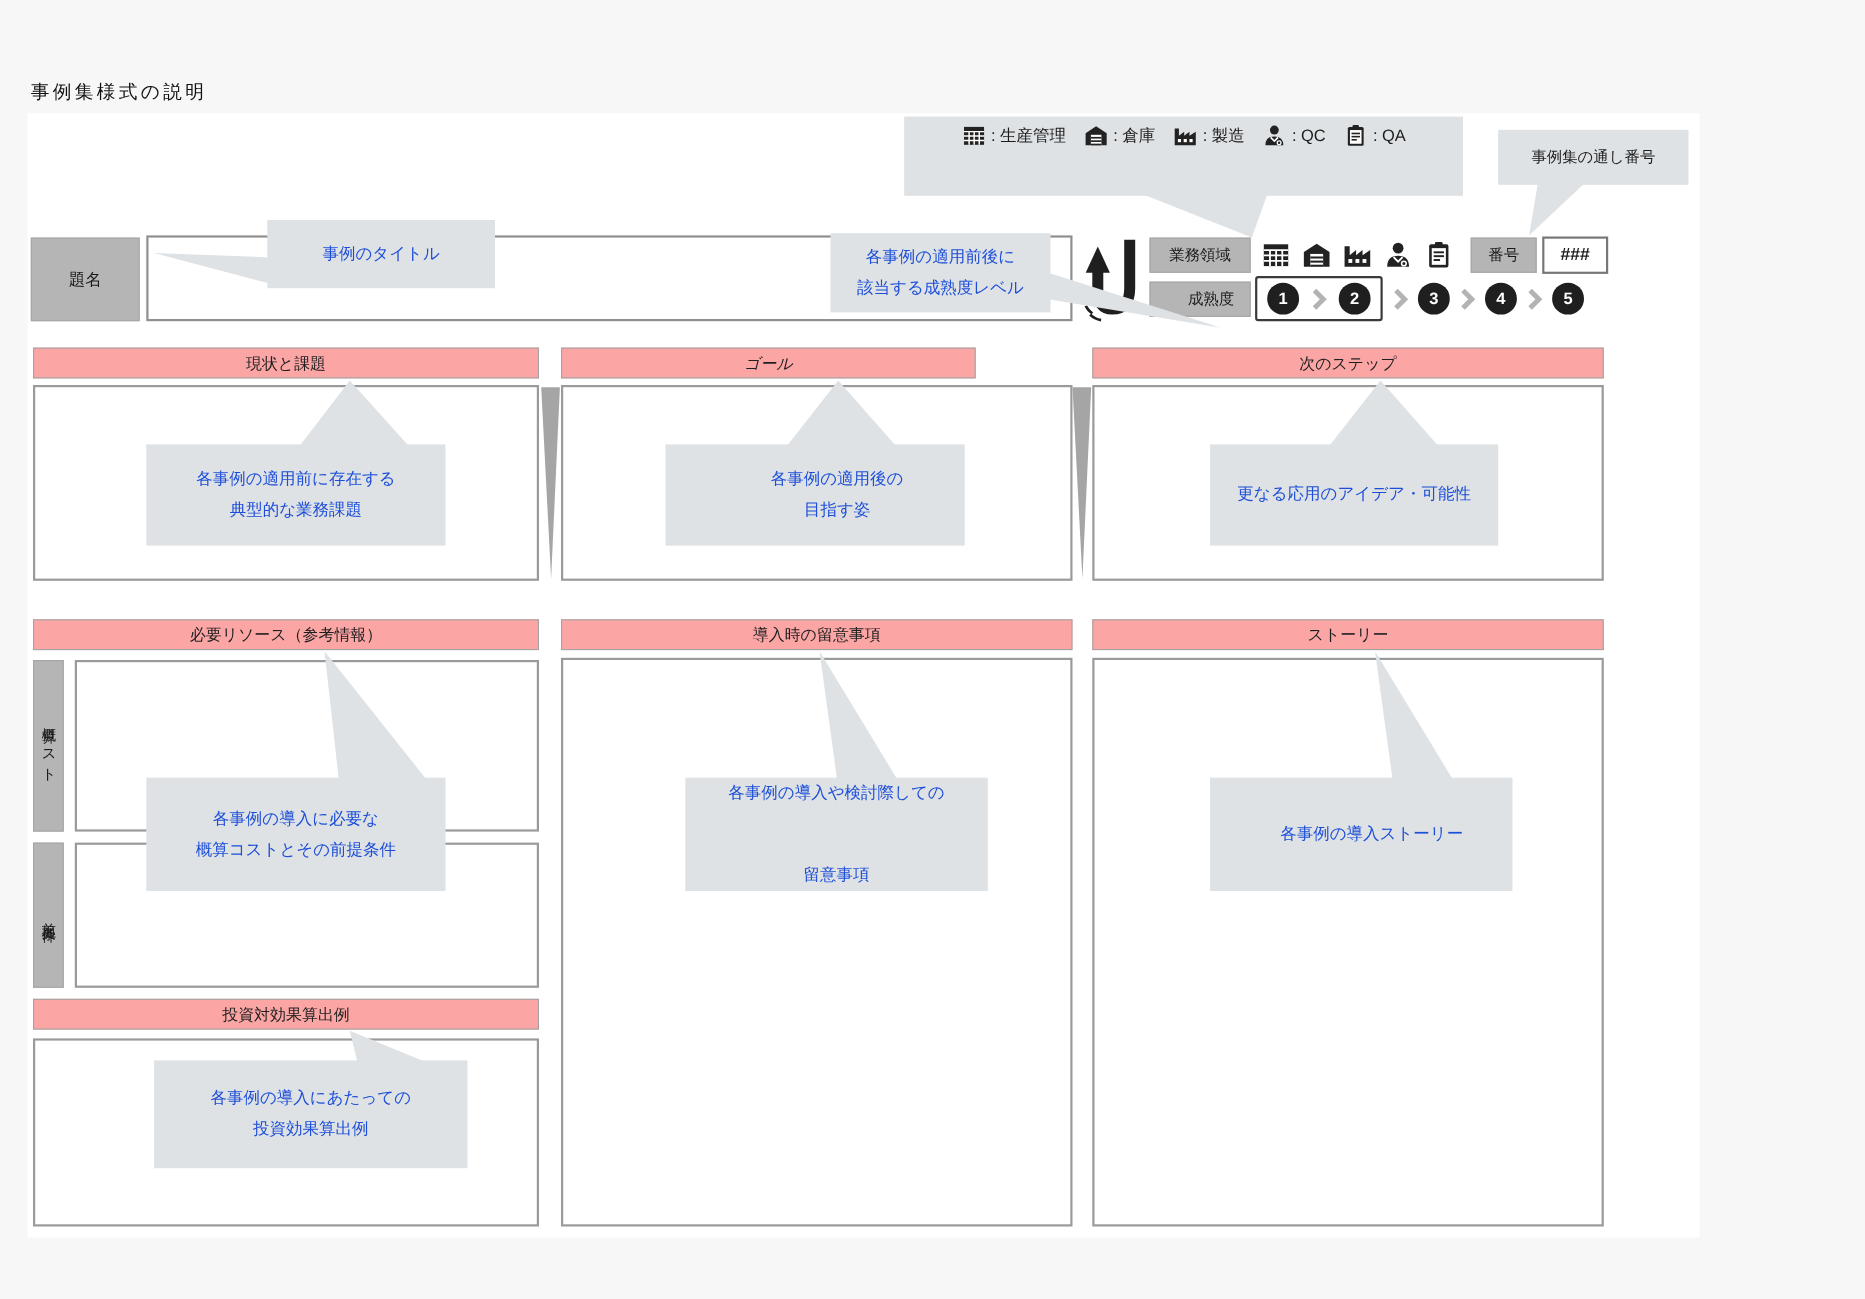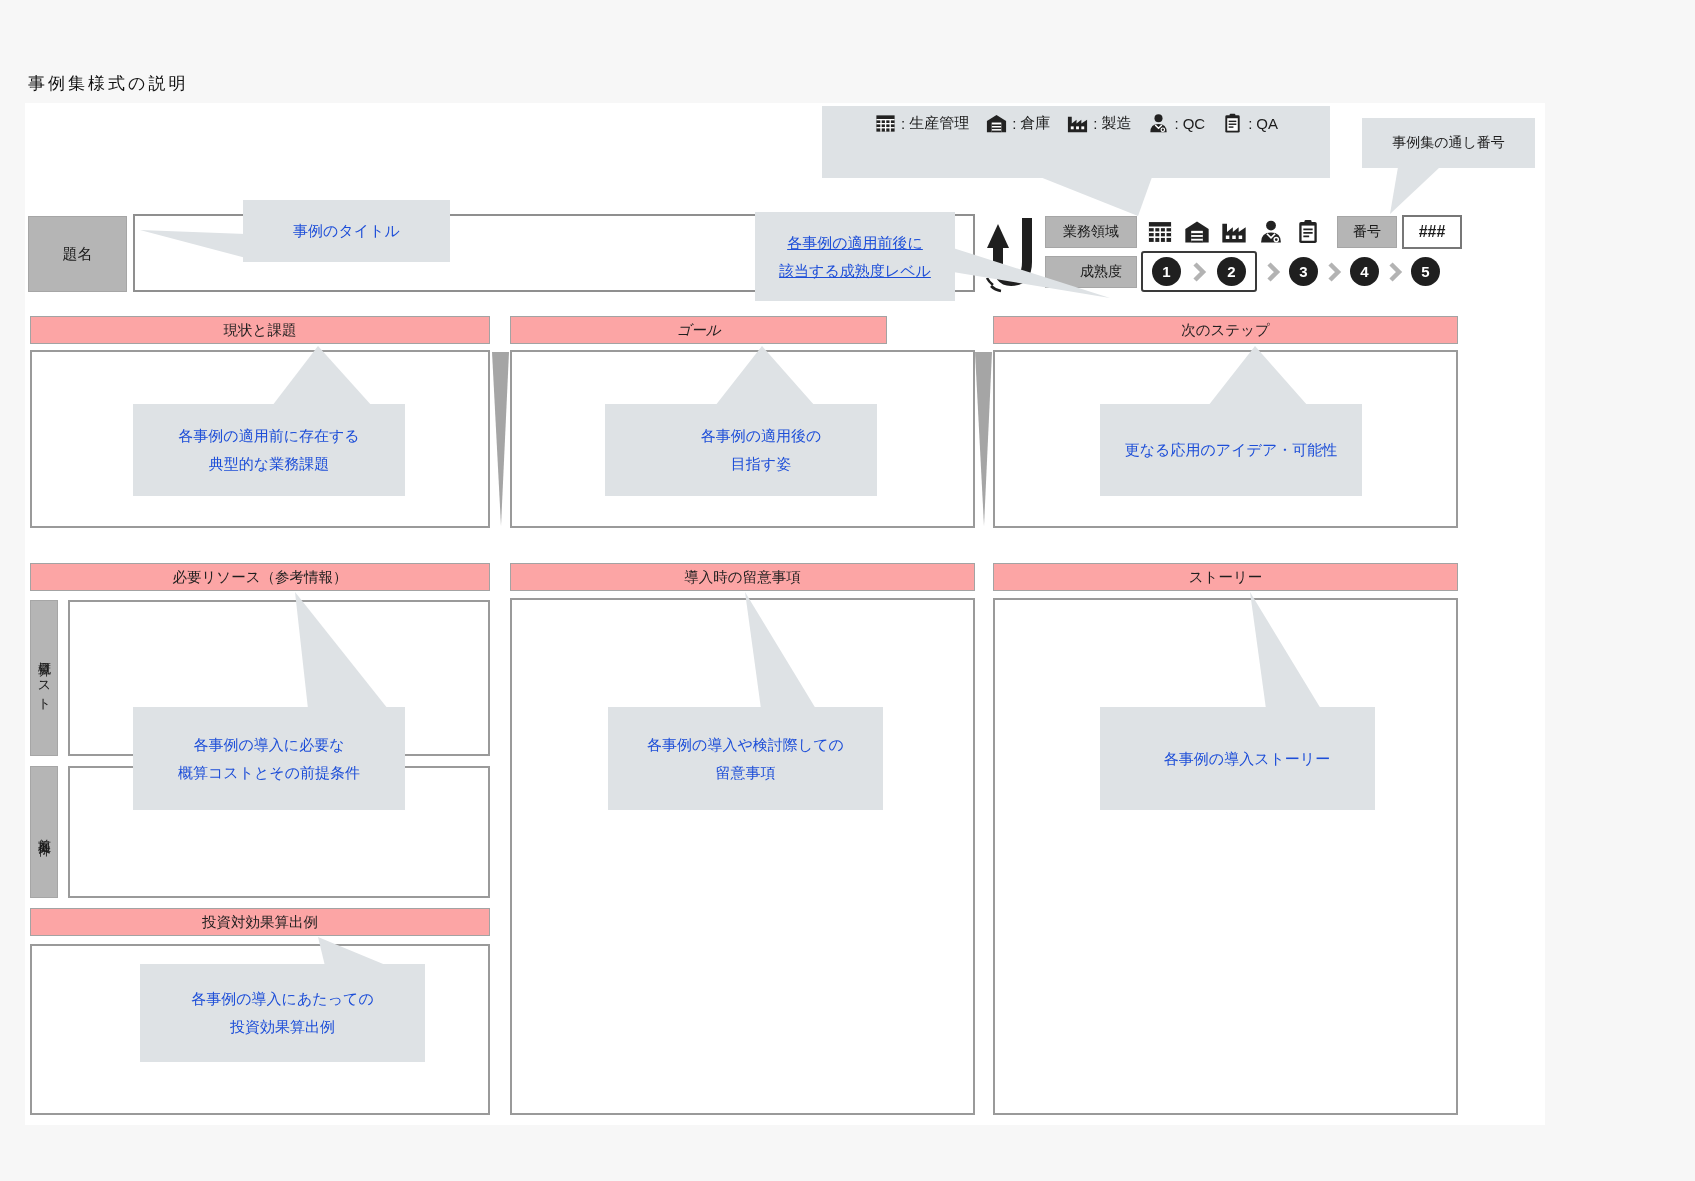--- a/index.html
+++ b/index.html
@@ -30,21 +30,21 @@
     font-size:13px;letter-spacing:2px;color:#1a1a1a;}
   
   #legendBox{left:822px;top:106px;width:508px;height:72px;background:#dee2e5;}
   #legendNote{width:100%;text-align:center;margin-top:8px;font-size:15px;}
   #legendRow{display:flex;justify-content:center;align-items:center;gap:16px;margin-top:6px;}
   .leg-item{display:flex;align-items:center;gap:4px;font-size:15px;}
   #serialBox{left:1362px;top:118px;width:173px;height:50px;background:#dee2e5;display:flex;align-items:center;justify-content:center;font-size:14px;}
   #daimeiLabel{left:28px;top:216px;width:99px;height:76px;}
   #titleField{left:133px;top:214px;width:842px;height:78px;border:2px solid #8f8f8f;}
   #titleCallout{left:243px;top:200px;width:207px;height:62px;}
-  #maturityCallout{left:755px;top:212px;width:200px;height:89px;text-decoration:underline;}
+  #maturityCallout{left:755px;top:212px;width:200px;height:72px;}
   #uArrowWrap{left:985px;top:214px;}
   #domainLabel{left:1045px;top:216px;width:92px;height:32px;font-size:14px;}
   #domainIcons{left:1146px;top:214px;height:36px;display:flex;align-items:center;gap:9px;}
   #numberLabel{left:1337px;top:216px;width:60px;height:32px;font-size:14px;}
   #numberValue{left:1402px;top:215px;width:60px;height:34px;background:#fff;border:2px solid #777;
     display:flex;align-items:center;justify-content:center;font-size:16px;font-weight:bold;box-sizing:border-box;}
   #maturityLabel{left:1045px;top:256px;width:92px;height:32px;font-size:14px;padding-left:20px;}
   #maturityRow{left:1141px;top:251px;display:flex;align-items:center;gap:8px;}
   .mbox{border:2px solid #3a3a3a;border-radius:3px;background:#fff;padding:4px 9px;display:flex;align-items:center;gap:10px;}
   .mcircle{width:29px;height:29px;border-radius:50%;background:#1f1f1f;color:#fff;font-size:15px;font-weight:bold;
@@ -63,21 +63,21 @@
   #hdrStory{left:993px;top:563px;width:465px;}
   #costLabel{left:30px;top:600px;width:28px;height:156px;}
   #costBox{left:68px;top:600px;width:422px;height:156px;}
   #premiseLabel{left:30px;top:766px;width:28px;height:132px;}
   #premiseBox{left:68px;top:766px;width:422px;height:132px;}
   #hdrRoi{left:30px;top:908px;width:460px;}
   #roiBox{left:30px;top:944px;width:460px;height:171px;}
   #boxCaution{left:510px;top:598px;width:465px;height:517px;}
   #boxStory{left:993px;top:598px;width:465px;height:517px;}
   #c4{left:133px;top:707px;width:272px;height:103px;}
-  #c5{left:608px;top:707px;width:275px;height:103px;}
+  #c5{left:623px;top:707px;width:275px;height:103px;justify-content:space-between;}
   #c6{left:1100px;top:707px;width:275px;height:103px;padding-left:19px;}
   #c7{left:140px;top:964px;width:285px;height:98px;}
   #overlay{left:0;top:0;pointer-events:none;}
   .bicon{display:block;}
 </style>
 </head>
 <body>
 
 <svg width="0" height="0" style="position:absolute" xmlns="http://www.w3.org/2000/svg" xmlns:xlink="http://www.w3.org/1999/xlink" aria-hidden="true">
   <defs>

